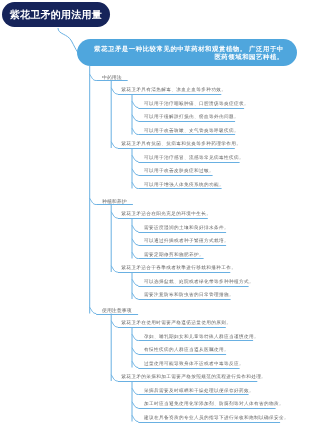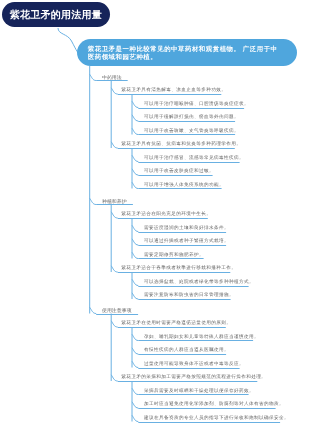--- a/index.html
+++ b/index.html
@@ -1,18 +1,18 @@
 <!DOCTYPE html>
 <html><head>
 <meta charset="utf-8">
 <style>
 html,body{margin:0;padding:0;background:#fff;}
 body{width:300px;height:423px;overflow:hidden;position:relative;font-family:"Liberation Sans",sans-serif;
  -webkit-font-smoothing:antialiased;}
-#stage{position:absolute;left:0;top:0;width:300px;height:423px;transform:translateZ(0);}
+#stage{position:absolute;left:0;top:0;width:300px;height:423px;transform:translateZ(0);text-align:right;}
 svg#conn{position:absolute;left:0;top:0;width:300px;height:423px;}
 .node-root{position:absolute;left:1.5px;top:2.1px;width:108.7px;height:24.7px;background:#16245a;border-radius:12.4px;box-sizing:border-box;}
 .node-root .txt{position:absolute;left:0;top:0;right:0;bottom:0;display:flex;align-items:center;justify-content:center;color:#fff;font-size:10px;font-weight:700;letter-spacing:0.25px;padding-top:0.6px;box-sizing:border-box;}
 .node-intro{position:absolute;left:77px;top:38.5px;width:220px;height:27px;background:#4fa6dd;border-radius:14px;box-sizing:border-box;}
 .node-intro .txt{position:absolute;left:10.8px;top:6.0px;width:196px;color:#fff;font-size:6.4px;line-height:8.6px;font-weight:700;letter-spacing:0.55px;}
 .rowtxt{position:absolute;color:#5f5f5f;white-space:nowrap;font-weight:400;}
 .lvl0{letter-spacing:0.1px;}
 .lvl1{letter-spacing:0.4px;}
 .lvl2{letter-spacing:0.4px;}
 </style>

